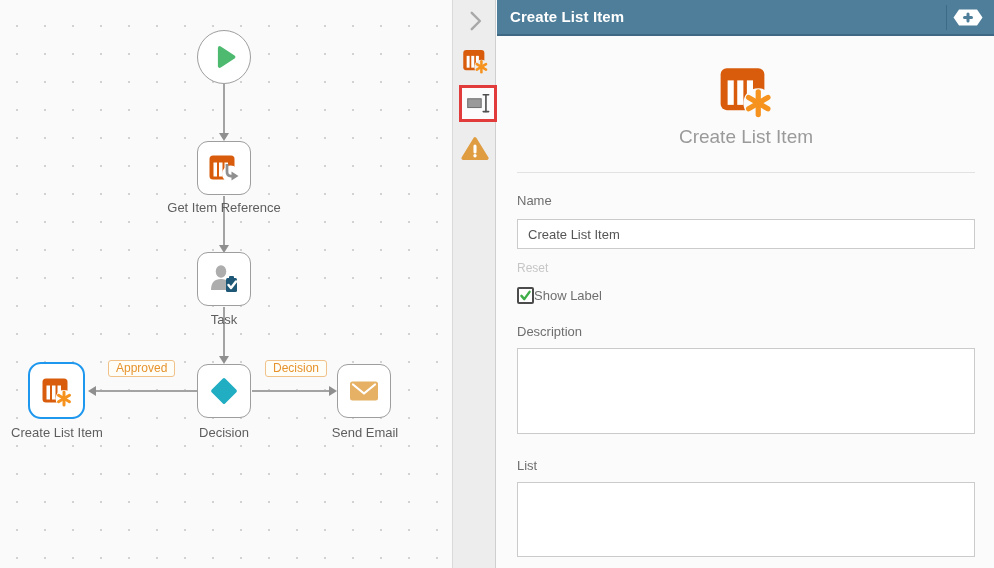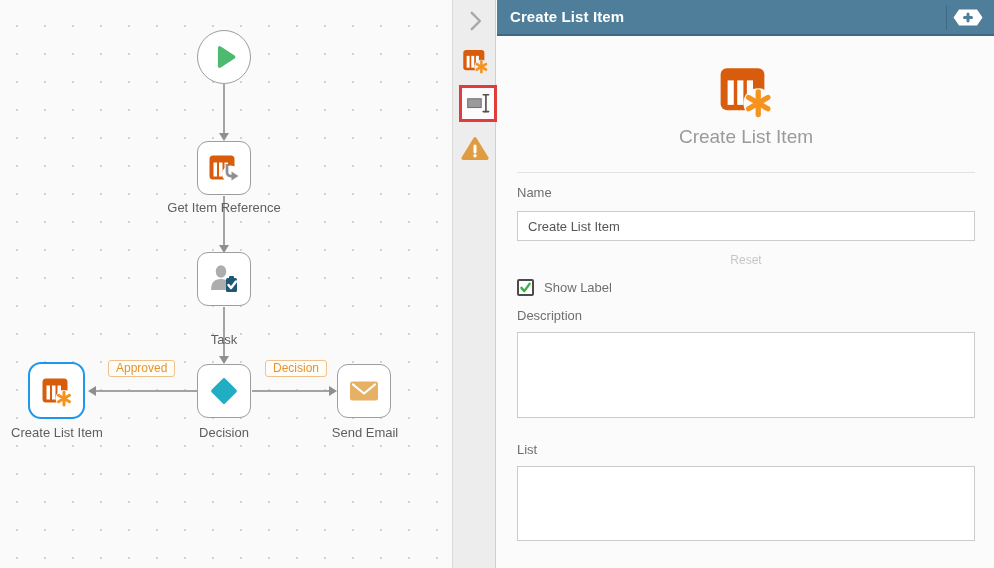--- a/index.html
+++ b/index.html
@@ -38,25 +38,25 @@
   .panel { position:absolute; left:497px; top:0; width:497px; height:568px; background:#fbfbfb; }
   .panel-header { position:relative; height:36px; background:#4e7e9a; border-bottom:2px solid #3e6883; }
   .panel-header .title { position:absolute; left:13px; top:0; line-height:34px; color:#fff;
     font-size:15px; font-weight:700; letter-spacing:.1px; }
   .hdr-divider { position:absolute; right:47px; top:5px; width:1px; height:25px; background:#3d6a85; }
   .hdr-add { position:absolute; right:11px; top:9px; width:30px; height:17px; cursor:pointer; }
   .panel-body { padding:0 19px 0 20px; }
   .big-icon { width:56px; height:56px; margin:26px auto 0 auto; }
   .overview-title { margin-top:8px; text-align:center; font-size:19px; color:#9a9a9a; }
   .divider { margin-top:24px; border-top:1px solid #e2e2e2; height:0; }
-  .field-label { margin-top:12px; font-size:13px; color:#6f6f6f; }
+  .field-label { margin-top:20px; font-size:13px; color:#6f6f6f; }
   .text-input { margin-top:11px; width:458px; height:30px; border:1px solid #cbcbcb; background:#fff;
     font-family:"Liberation Sans",sans-serif; font-size:13px; color:#555; padding:0 10px; outline:none; }
-  .reset { margin-top:12px; text-align:center; font-size:12px; color:#c6c6c6; cursor:pointer; }
-  .check-row { margin-top:12px; display:flex; align-items:center; gap:10px; }
+  .reset { margin-top:12px; text-align:left; font-size:12px; color:#c6c6c6; cursor:pointer; }
+  .check-row { margin-top:12px; display:flex; align-items:center; gap:0; }
   .checkbox { width:17px; height:17px; border:2px solid #4b4b4b; border-radius:2px; background:#fff;
     display:flex; align-items:center; justify-content:center; cursor:pointer; }
   .check-label { font-size:13px; color:#6f6f6f; }
   .textarea { display:block; margin-top:9px; width:458px; border:1px solid #cbcbcb; background:#fff;
     resize:none; outline:none; font-family:"Liberation Sans",sans-serif; font-size:13px; color:#555; padding:6px 8px; }
   .ta-desc { height:86px; }
   .ta-notes { height:75px; }
 </style>
 </head>
 <body>
@@ -106,21 +106,21 @@
       <span>
         <svg width="32" height="32" viewBox="0 0 64 64">
           <ellipse cx="26" cy="17" rx="10.5" ry="12.5" fill="#adadad"></ellipse>
           <path d="M6,54 q0,-22 20,-22 q20,0 20,22 z" fill="#adadad"></path>
           <rect x="42" y="26" width="10" height="8" rx="2" fill="#1e5876"></rect>
           <rect x="36" y="30" width="22" height="28" rx="3" fill="#1e5876"></rect>
           <path d="M41,44 l5,6 l10,-13" stroke="#fff" stroke-width="5" fill="none" stroke-linecap="round" stroke-linejoin="round"></path>
         </svg>
       </span>
     </div>
-    <div class="node-label" style="left:144px; top:332px;">Task</div>
+    <div class="node-label" style="left:144px; top:312px;">Task</div>
 
     <div class="node" style="left:197px; top:364px;">
       <span>
         <svg width="34" height="34" viewBox="0 0 64 64">
             <rect x="14" y="14" width="36" height="36" rx="3" fill="#21aec3" transform="rotate(45 32 32)"></rect>
           </svg>
       </span>
     </div>
     <div class="node-label" style="left:144px; top:425px;text-align:center;">Decision</div>
 

